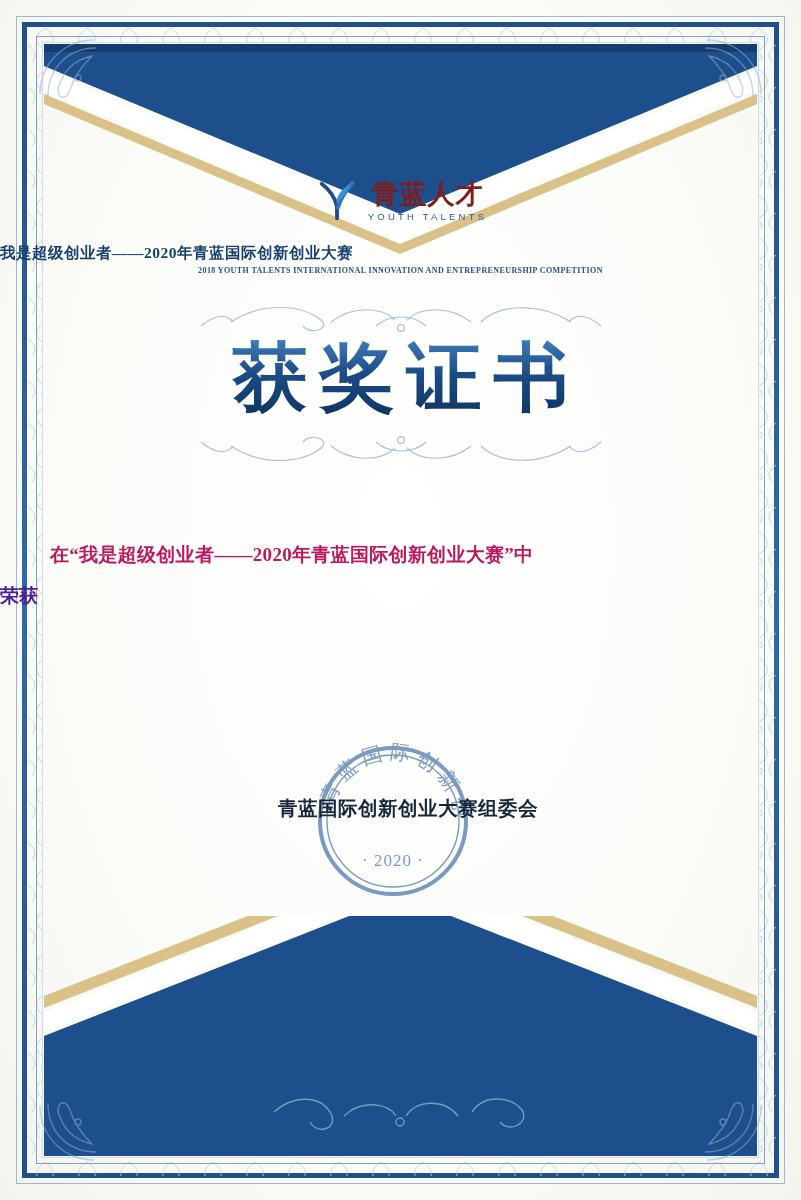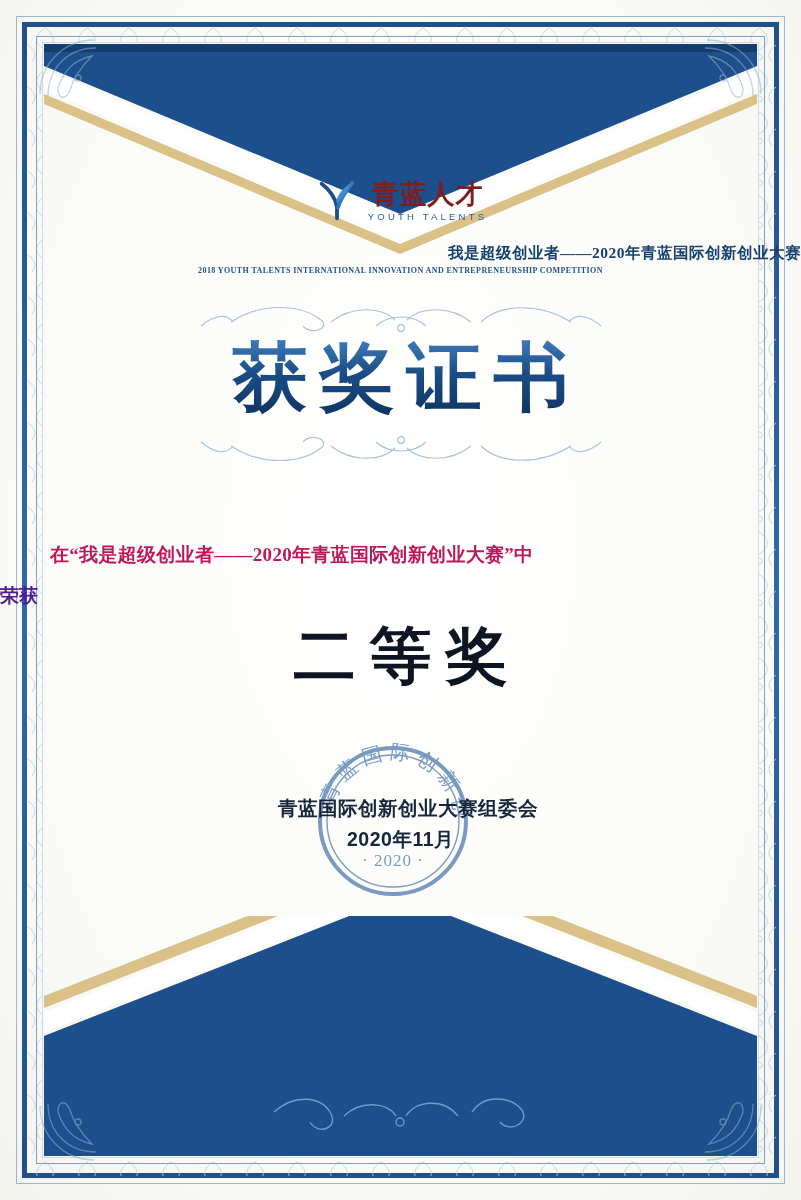--- a/index.html
+++ b/index.html
@@ -135,21 +135,21 @@
     font-size: 9.5px;
     color: #2d5b95;
     letter-spacing: 3.2px;
     margin-top: 2px;
   }
 
   .subtitle-cn {
     position: absolute;
     top: 243px;
     left: 0; right: 0;
-    text-align: right;
+    text-align: left;
     font-family: "Liberation Serif", serif;
     font-size: 15.5px;
     font-weight: bold;
     color: #16406f;
     letter-spacing: .5px;
   }
   .subtitle-en {
     position: absolute;
     top: 266px;
     left: 0; right: 0;
@@ -423,31 +423,29 @@
           <path d="M205 10 C218 22, 242 22, 255 10"></path>
           <circle cx="230" cy="8" r="3.4"></circle>
           <path d="M30 10 C44 22, 56 22, 62 14"></path>
           <path d="M430 10 C416 22, 404 22, 398 14"></path>
         </g>
       </svg>
     </div>
 
     <div class="award-line1">在“我是超级创业者——2020年青蓝国际创新创业大赛”中</div>
     <div class="award-line2">荣获</div>
-    <div class="prize">二等奖</div>
 
     <svg class="seal" viewBox="0 0 162 162">
       <defs>
         <path id="arcpath" d="M81,81 m-62,0 a62,62 0 1,1 124,0" fill="none"></path>
       </defs>
       <circle cx="81" cy="81" r="73" fill="none" stroke="#2a5f9e" stroke-width="4"></circle>
       <circle cx="81" cy="81" r="66" fill="none" stroke="#2a5f9e" stroke-width="1.4"></circle>
       <text font-family="Liberation Serif, serif" font-size="20" fill="#2a5f9e" letter-spacing="6">
         <textPath href="#arcpath" startOffset="8%">青蓝国际创新创业大赛</textPath>
       </text>
       <text x="81" y="126" text-anchor="middle" font-family="Liberation Serif, serif" font-size="17" fill="#2a5f9e" letter-spacing="1">· 2020 ·</text>
       <path d="M81 56 L86 70 L101 70 L89 79 L94 93 L81 84 L68 93 L73 79 L61 70 L76 70 Z" fill="none" stroke="#2a5f9e" stroke-width="2" opacity=".0"></path>
     </svg>
 
     <div class="issuer">青蓝国际创新创业大赛组委会</div>
-    <div class="issue-date">2020年11月</div>
   </div>
 </div>
 
 </body></html>

